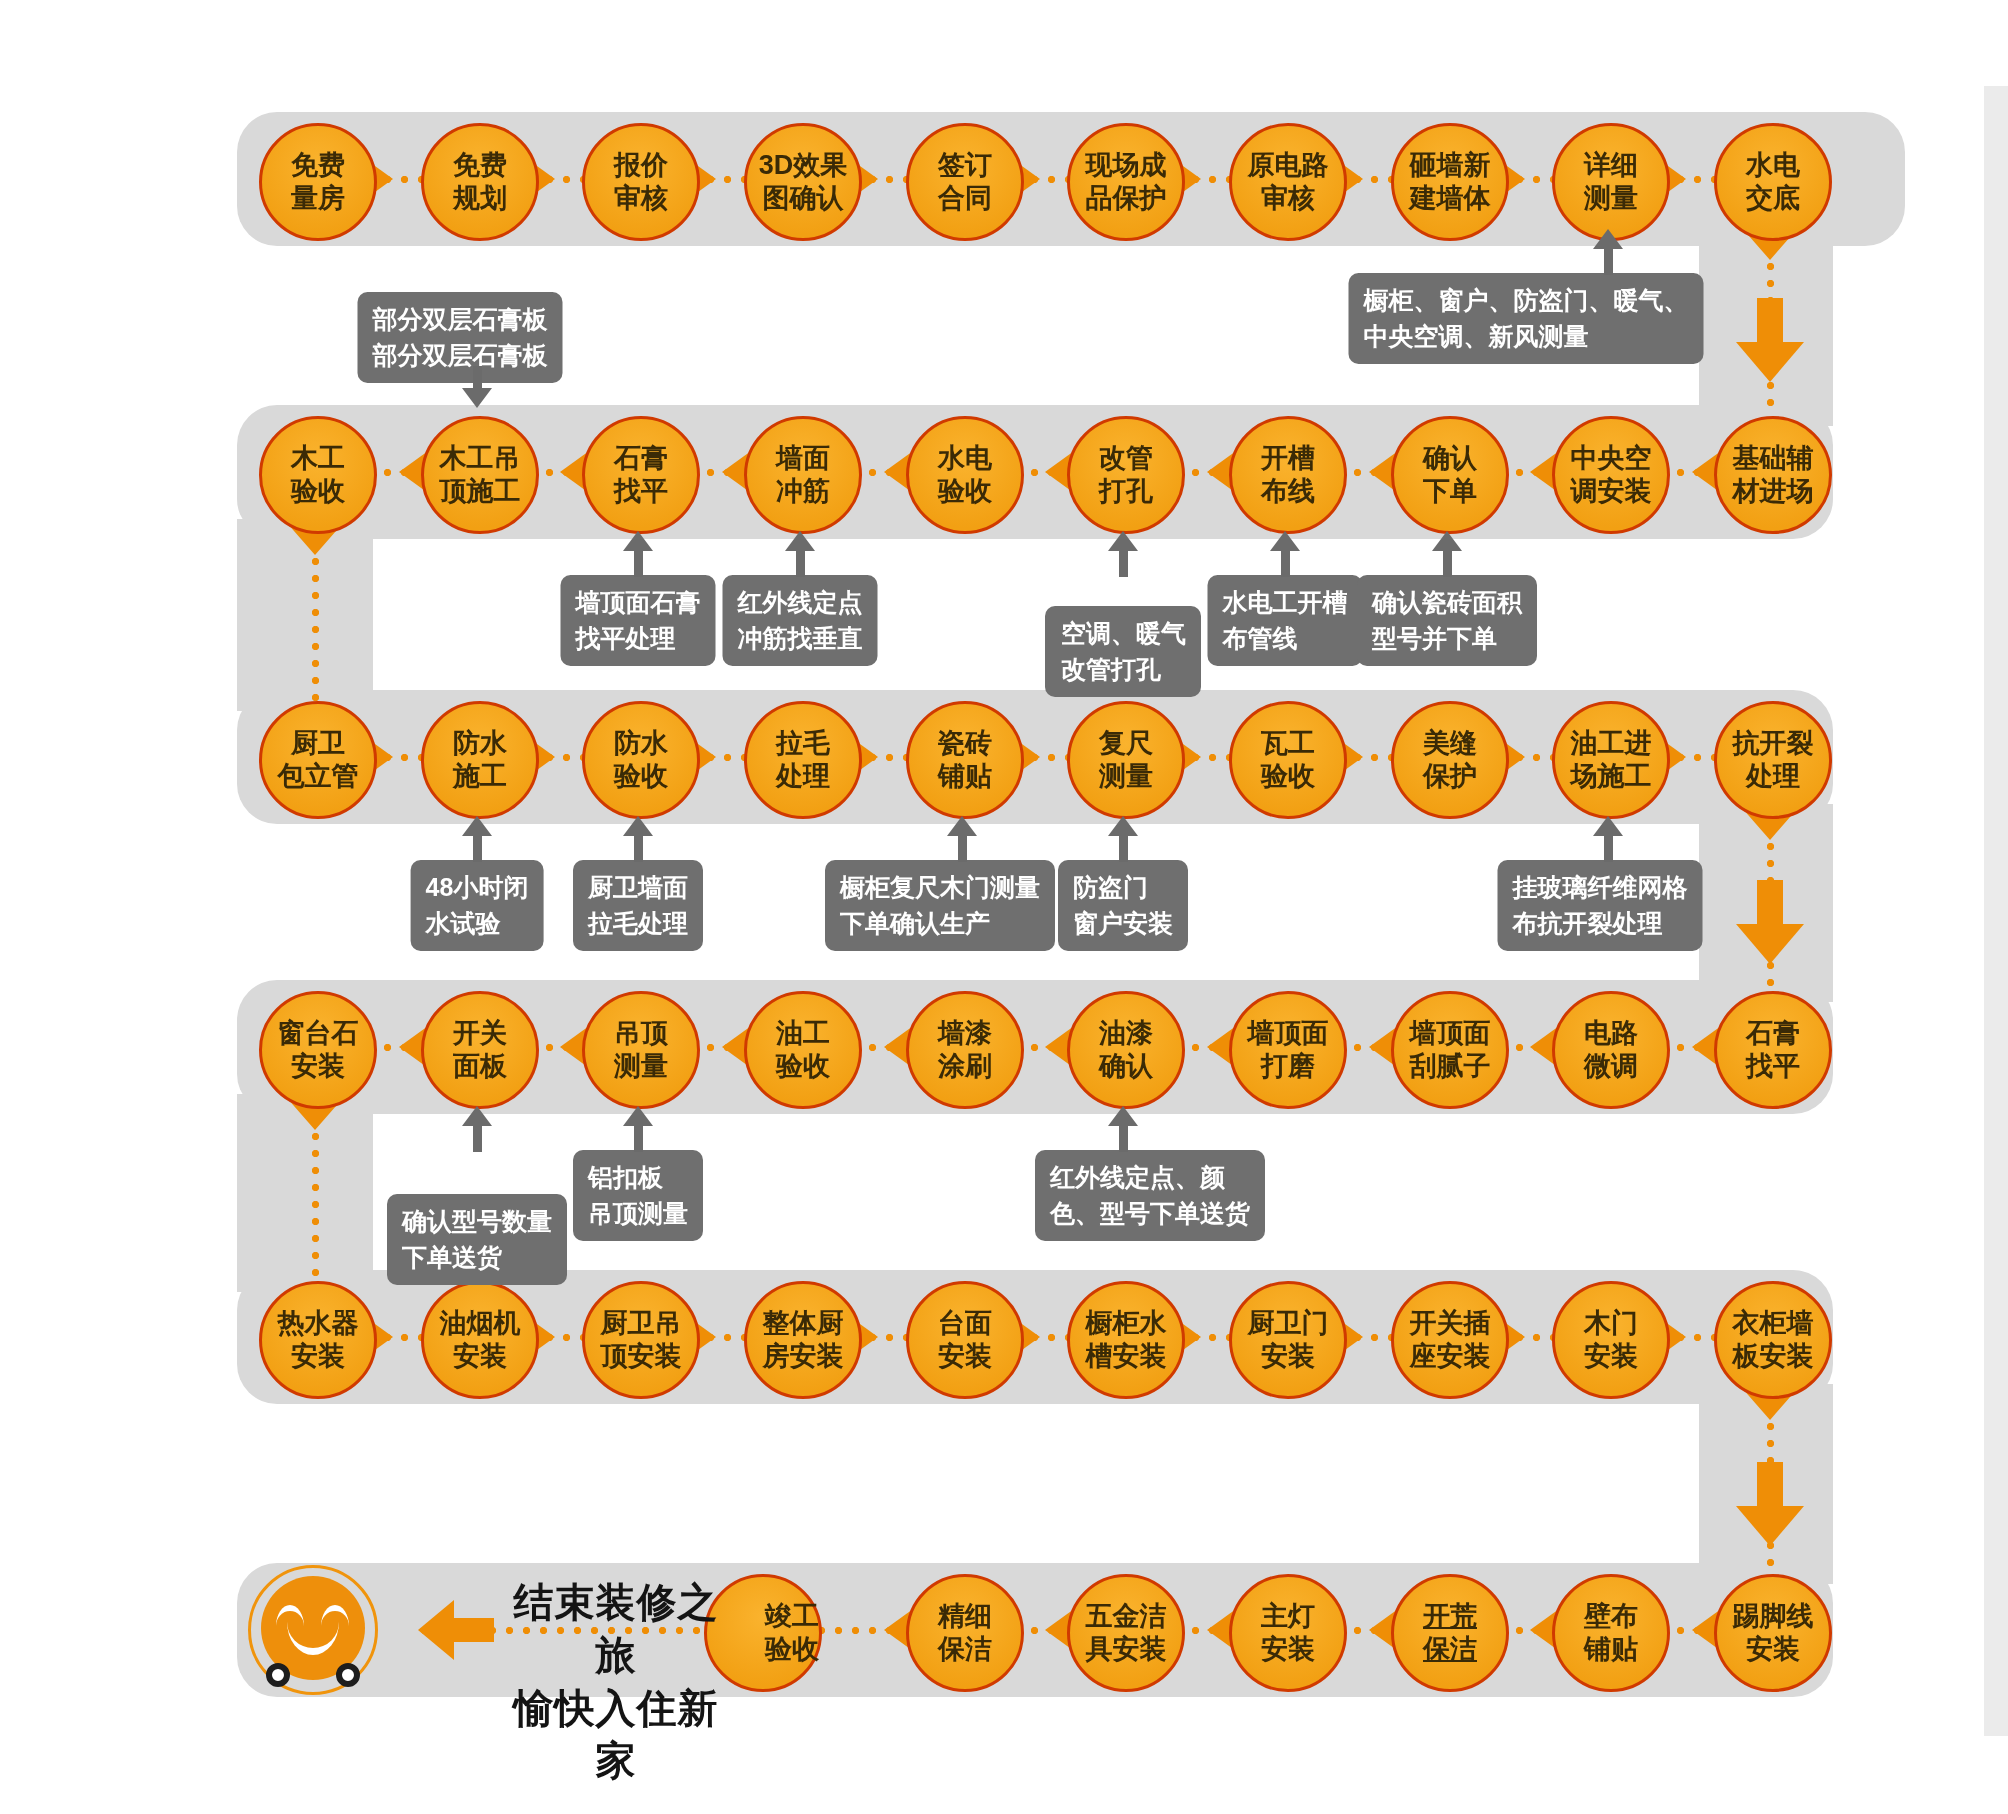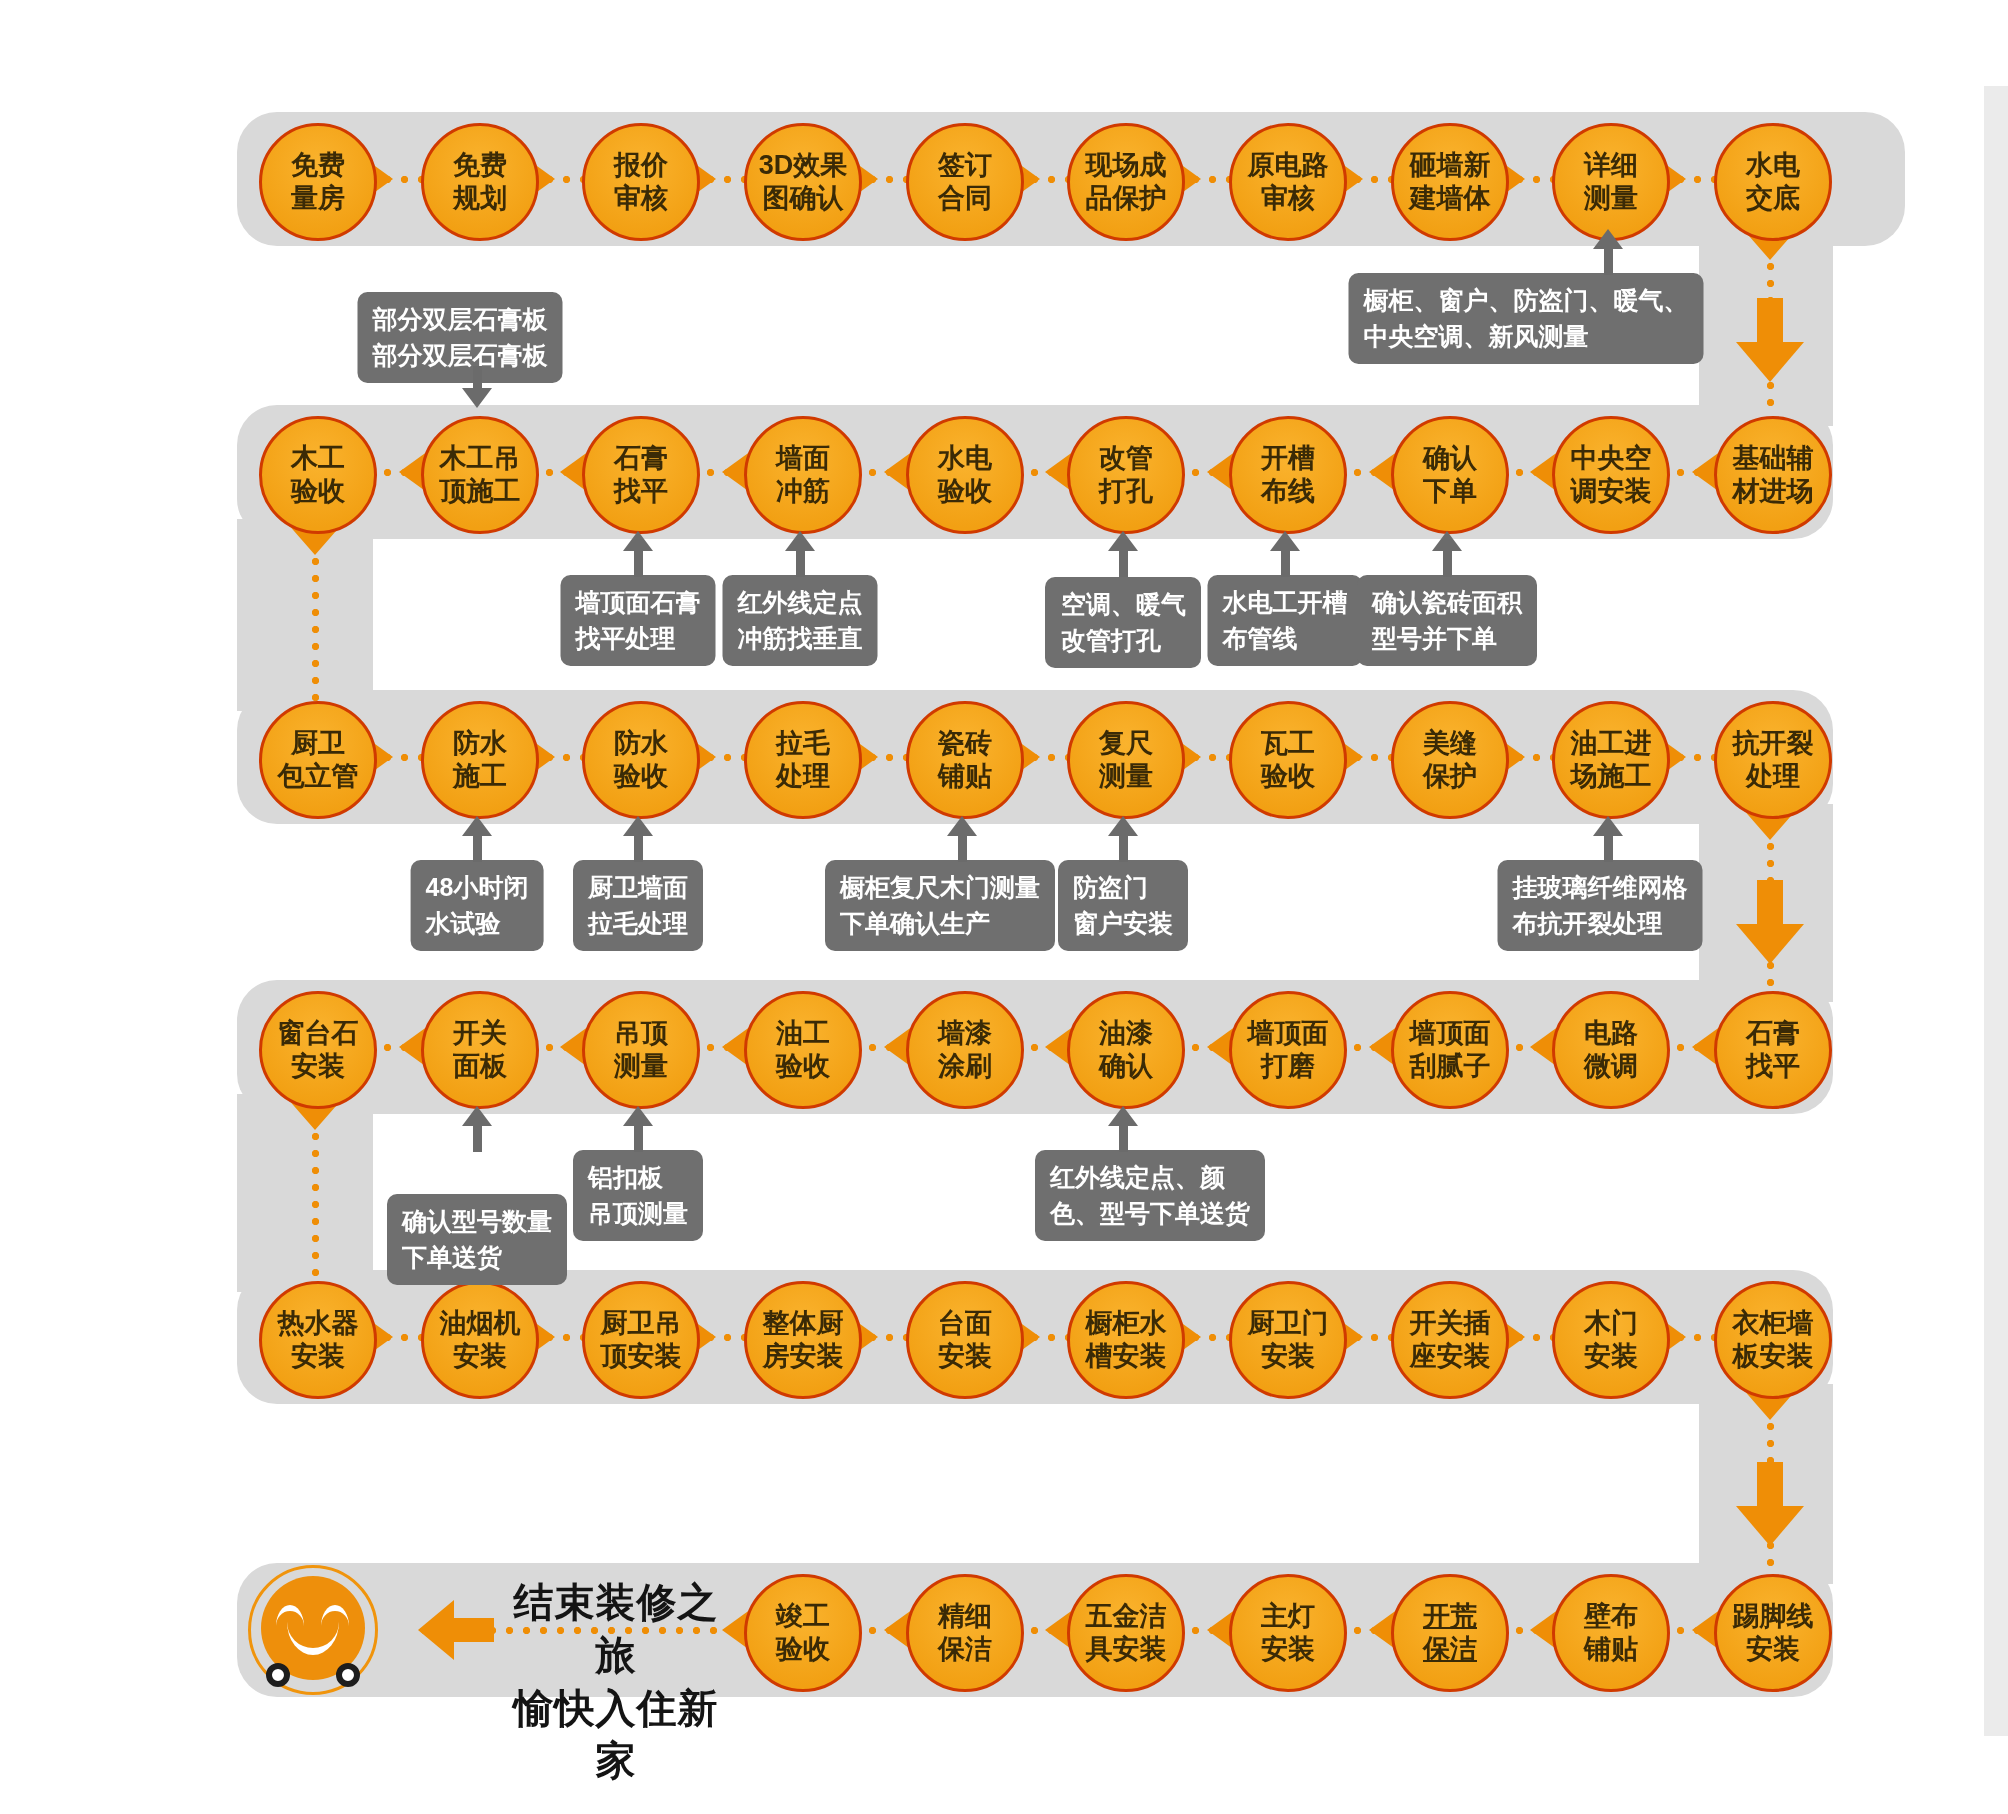--- a/index.html
+++ b/index.html
@@ -455,21 +455,21 @@
     <div class="dots-h" style="left: 962px; top: 1626px; width: 161px;"></div>
     <div class="tri tri-left" style="left: 1045px; top: 1604px;"></div>
     <div class="dots-h" style="left: 1123px; top: 1626px; width: 162px;"></div>
     <div class="tri tri-left" style="left: 1207px; top: 1604px;"></div>
     <div class="dots-h" style="left: 1285px; top: 1626px; width: 162px;"></div>
     <div class="tri tri-left" style="left: 1369px; top: 1604px;"></div>
     <div class="dots-h" style="left: 1447px; top: 1626px; width: 161px;"></div>
     <div class="tri tri-left" style="left: 1530px; top: 1604px;"></div>
     <div class="dots-h" style="left: 1608px; top: 1626px; width: 162px;"></div>
     <div class="tri tri-left" style="left: 1692px; top: 1604px;"></div>
-    <div class="circle" style="left: 744px; top: 1574px;">
+    <div class="circle" style="left: 704px; top: 1574px; justify-content: flex-end;">
       <div>
         <div>竣工</div>
         <div>验收</div>
       </div>
     </div>
     <div class="circle" style="left: 906px; top: 1574px;">
       <div>
         <div>精细</div>
         <div>保洁</div>
       </div>
@@ -537,21 +537,21 @@
       <div>找平处理</div>
     </div>
     <div class="ar-head-up" style="left: 623px; top: 531px;"></div>
     <div class="ar-stem" style="left: 634px; top: 549px; height: 28px;"></div>
     <div class="callout" style="left: 800px; top: 575px;">
       <div>红外线定点</div>
       <div>冲筋找垂直</div>
     </div>
     <div class="ar-head-up" style="left: 785px; top: 531px;"></div>
     <div class="ar-stem" style="left: 796px; top: 549px; height: 28px;"></div>
-    <div class="callout" style="left: 1123px; top: 577px; padding-left: 16px;">
+    <div class="callout" style="left: 1123px; top: 606px; padding-left: 16px;">
       <div>空调、暖气</div>
       <div>改管打孔</div>
     </div>
     <div class="ar-head-up" style="left: 1108px; top: 531px;"></div>
     <div class="ar-stem" style="left: 1119px; top: 549px; height: 28px;"></div>
     <div class="callout" style="left: 1285px; top: 575px;">
       <div>水电工开槽</div>
       <div>布管线</div>
     </div>
     <div class="ar-head-up" style="left: 1270px; top: 531px;"></div>

